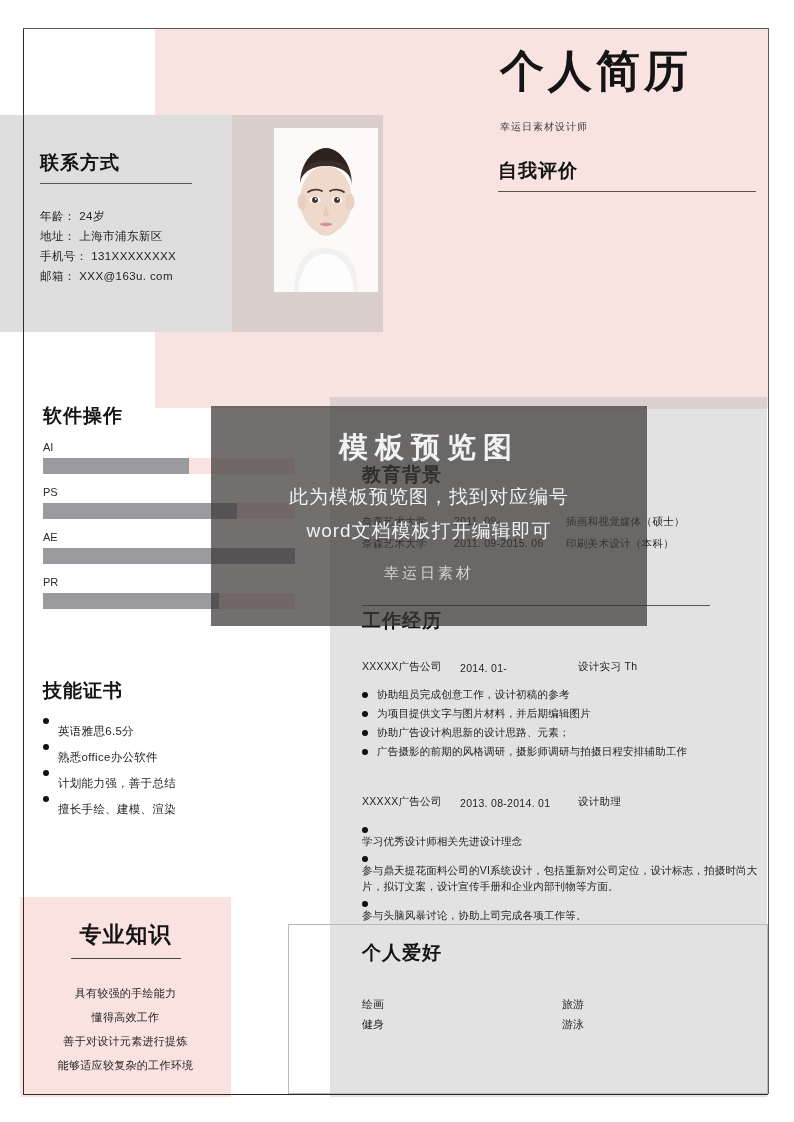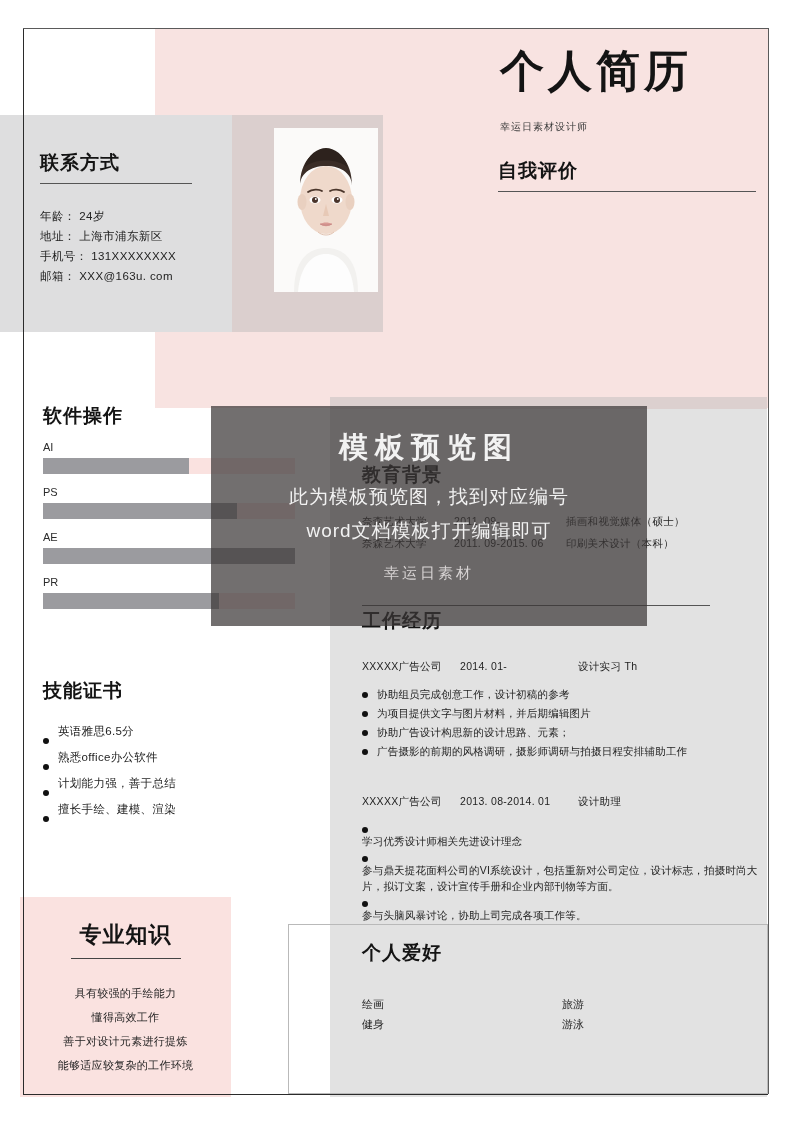--- a/index.html
+++ b/index.html
@@ -51,41 +51,41 @@
   
   .software{position:absolute;left:43px;top:403px;width:260px;}
   .skill{margin-top:12px;}
   .skill-label{font-size:11px;color:#2b2b2b;margin-bottom:5px;}
   .skill-track{height:16px;background:#fae2e0;width:252px;position:relative;}
   .skill-fill{height:16px;background:#9b9b9f;}
 
   
   .certs{position:absolute;left:43px;top:678px;width:260px;}
   .cert-list{margin-top:14px;}
-  .cert-item{font-size:11.5px;color:#1e1e1e;line-height:26px;display:flex;align-items:flex-end;letter-spacing:0.3px;}
+  .cert-item{font-size:11.5px;color:#1e1e1e;line-height:26px;display:flex;align-items:flex-start;letter-spacing:0.3px;}
   .dot{width:6px;height:6px;border-radius:50%;background:#111;margin-right:9px;flex:0 0 auto;}
 
   
   .proknow{position:absolute;left:20px;top:920px;width:211px;text-align:center;}
   .proknow .sec-title{font-size:22px;}
   .proknow .sec-rule{width:110px;margin:8px auto 0;background:#444;}
   .proknow-list{margin-top:22px;font-size:11px;line-height:24px;color:#1e1e1e;letter-spacing:0.3px;}
 
   
   .edu{position:absolute;left:362px;top:462px;width:400px;}
   .edu-rows{margin-top:22px;}
   .edu-row{display:flex;font-size:10.5px;color:#222;line-height:22px;letter-spacing:0.3px;}
   .edu-school{width:92px;}
   .edu-date{width:112px;}
 
   
   .work{position:absolute;left:362px;top:608px;width:410px;}
   .work .sec-rule{position:absolute;left:0;top:-10px;width:348px;height:1px;background:#555;}
   .job{margin-top:26px;}
-  .job-head{display:flex;font-size:10.5px;color:#1e1e1e;letter-spacing:0.3px;}
+  .job-head{display:flex;font-size:10.5px;color:#1e1e1e;letter-spacing:0.3px;align-items:flex-end;}
   .job-co{width:98px;}
   .job-date{width:118px;}
   .job-bullets{margin-top:11px;}
   .job-bullets .b{font-size:10.5px;color:#1e1e1e;line-height:19px;display:flex;letter-spacing:0.2px;}
   .job-bullets .b .dot{margin-top:7px;}
   .job2 .b{line-height:16px;flex-direction:column;}
 
   
   .hobby{position:absolute;left:362px;top:940px;width:400px;}
   .hobby-grid{margin-top:28px;font-size:11px;color:#1e1e1e;line-height:20px;}

